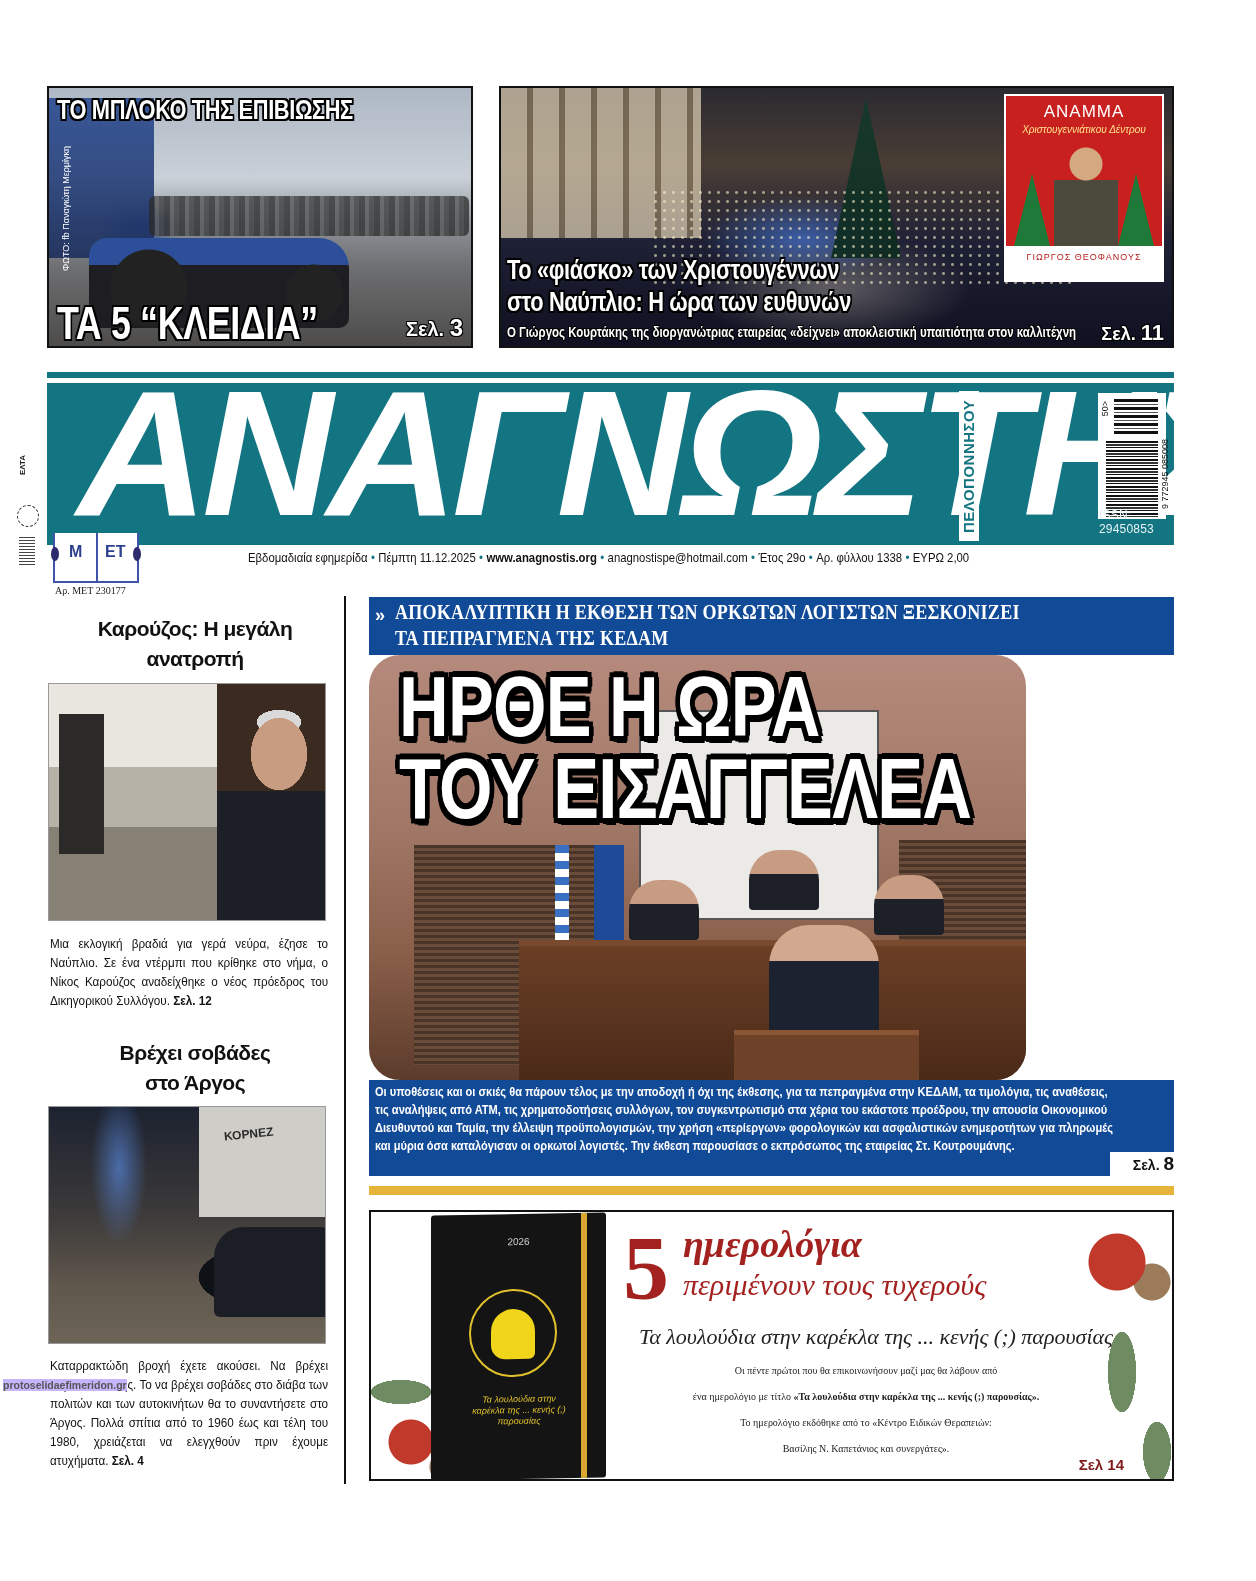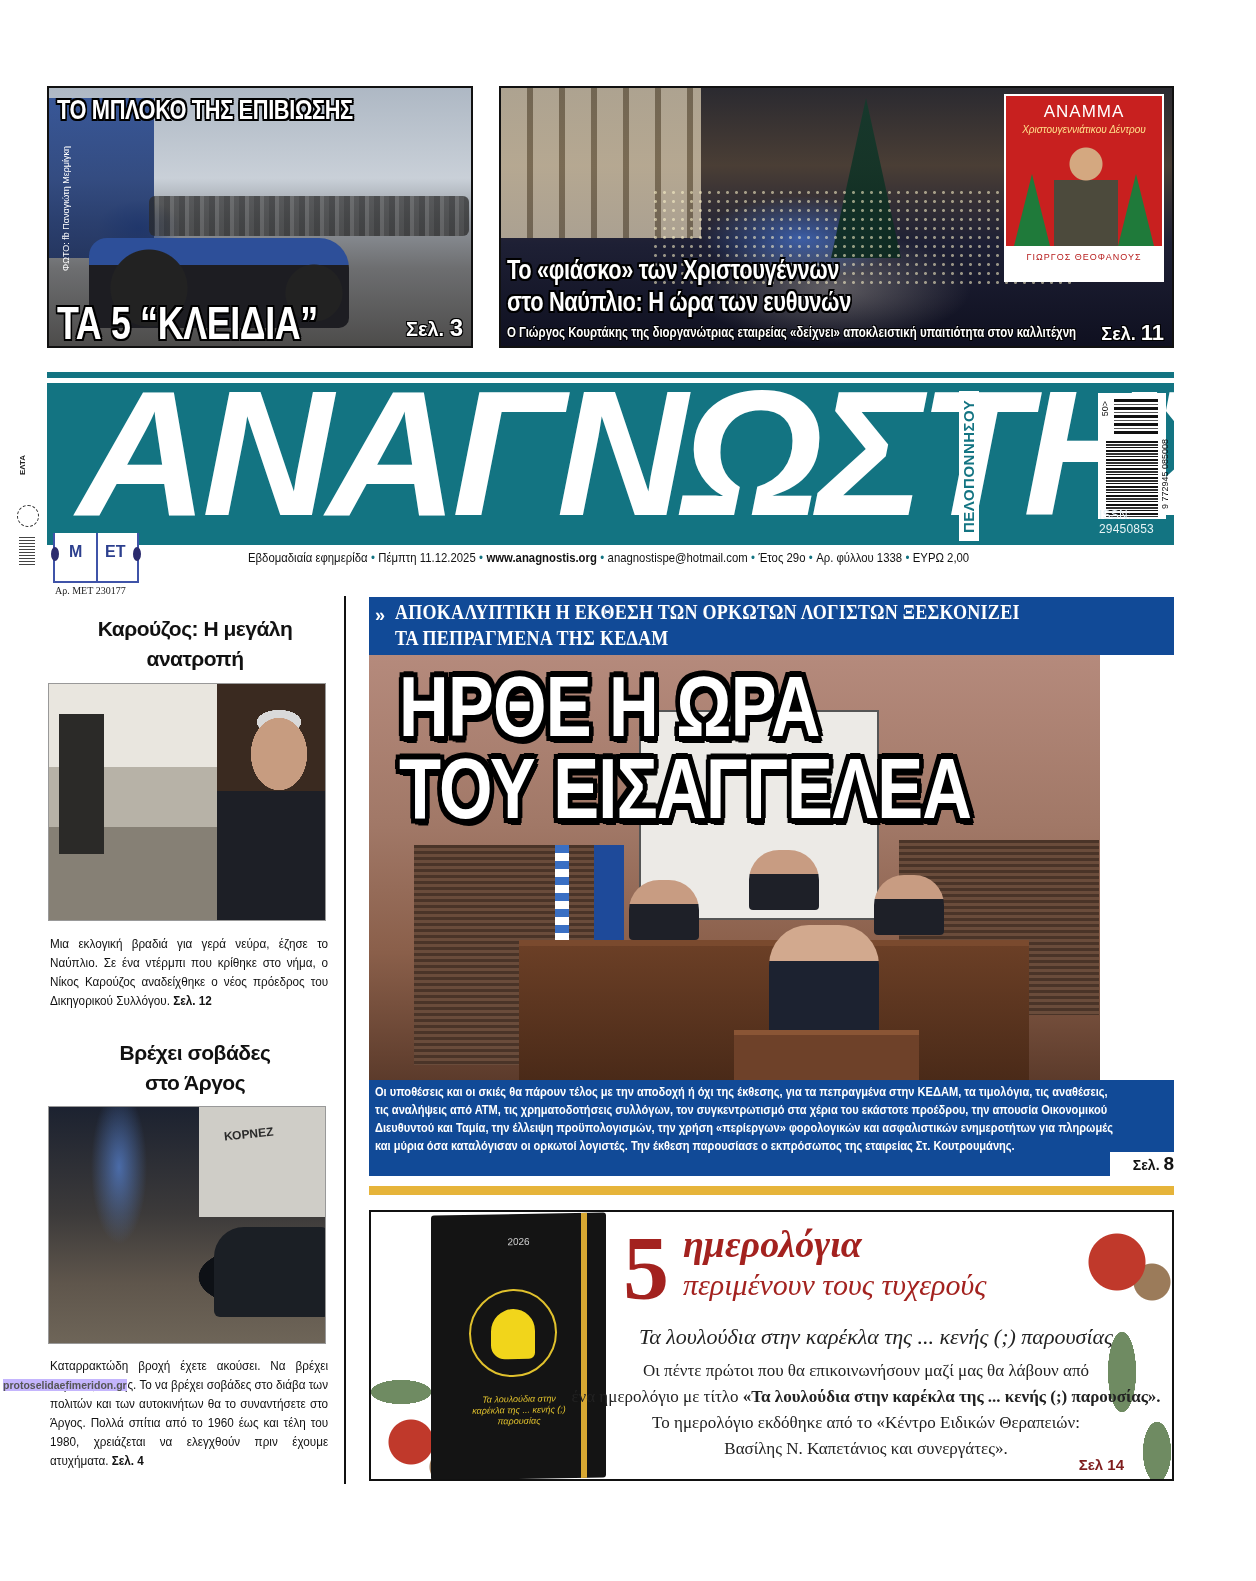--- a/index.html
+++ b/index.html
@@ -159,22 +159,22 @@
   .rain-photo .wall { position: absolute; left: 150px; top: 0; width: 128px; height: 110px; background: #cfcdc7; }
   .rain-photo .graffiti { position: absolute; left: 175px; top: 20px; font-size: 12px; color: #2a2a2a; font-weight: 700; transform: rotate(-6deg); }
   .rain-photo .car { position: absolute; left: 165px; top: 120px; width: 115px; height: 90px; background: #1b1f25; border-radius: 30px 8px 6px 6px; }
   .watermark { left: 3px; top: 1379px; font-size: 10.5px; font-weight: 700; color: #555; background: #c4b5fd; }
 
   
   .story-kicker { left: 369px; top: 597px; width: 805px; height: 58px; background: #114a97; color: #fff; }
   .story-kicker .raquo { position: absolute; left: 6px; top: 8px; font-size: 18px; font-weight: 700; }
   .story-kicker .k-text { position: absolute; left: 26px; top: 2px; font-size: 22px; line-height: 26px; font-weight: 700; white-space: nowrap;
     transform: scaleX(0.82); transform-origin: left top; font-family: "Liberation Serif", serif; letter-spacing: 0.3px; }
-  .story-photo { left: 369px; top: 655px; width: 731px; height: 425px; overflow: hidden;
-    background: linear-gradient(180deg, #b58a7c 0%, #a17867 40%, #8a5f4a 70%, #5c3b2b 100%); }
+  .story-photo { left: 369px; top: 655px; width: 657px; height: 425px; overflow: hidden;
+    background: linear-gradient(180deg, #b58a7c 0%, #a17867 40%, #8a5f4a 70%, #5c3b2b 100%); border-radius: 31px; }
   .story-photo .screen { position: absolute; left: 270px; top: 55px; width: 240px; height: 210px; background: #eceae6; border: 2px solid #555; }
   .story-photo .blind-l { position: absolute; left: 45px; top: 190px; width: 210px; height: 220px;
     background: repeating-linear-gradient(180deg, #4a3428 0 3px, #6a4c3b 3px 6px); }
   .story-photo .blind-r { position: absolute; left: 530px; top: 185px; width: 200px; height: 175px;
     background: repeating-linear-gradient(180deg, #4a3428 0 3px, #6a4c3b 3px 6px); }
   .story-photo .flag-gr { position: absolute; left: 186px; top: 190px; width: 14px; height: 170px; background: repeating-linear-gradient(180deg, #3a6fc3 0 8px, #fff 8px 16px); }
   .story-photo .flag-eu { position: absolute; left: 225px; top: 190px; width: 30px; height: 170px; background: #1e4a9a; }
   .story-photo .bench { position: absolute; left: 150px; top: 285px; width: 510px; height: 140px; background: linear-gradient(180deg, #6b3f26, #4a2a18); border-top: 6px solid #7a4a2e; }
   .story-photo .p1, .story-photo .p2, .story-photo .p3 { position: absolute; width: 70px; height: 60px; border-radius: 30px 30px 4px 4px; background: linear-gradient(180deg, #c89c82 0 40%, #1e2028 40% 100%); }
   .story-photo .p1 { left: 260px; top: 225px; } .story-photo .p2 { left: 380px; top: 195px; } .story-photo .p3 { left: 505px; top: 220px; }
@@ -207,21 +207,21 @@
   .ad .diary { position: absolute; left: 60px; top: 2px; width: 175px; height: 265px; background: #141414; transform: skewY(-1deg); border-radius: 3px; }
   .ad .diary .year { position: absolute; left: 0; width: 100%; top: 22px; text-align: center; font-size: 10px; color: #ccc; }
   .ad .diary .emblem { position: absolute; left: 38px; top: 75px; width: 88px; height: 88px; border-radius: 50%; border: 2px solid #e0c12d; }
   .ad .diary .head { position: absolute; left: 60px; top: 95px; width: 44px; height: 50px; background: #f1d51b; border-radius: 22px 22px 6px 14px; }
   .ad .diary .d-text { position: absolute; left: 38px; top: 180px; width: 100px; font-size: 9px; line-height: 11px; color: #e0c12d; font-style: italic; text-align: center; }
   .ad .diary .band { position: absolute; left: 150px; top: 0; width: 6px; height: 100%; background: #d8a832; }
   .ad .num { position: absolute; left: 252px; top: 10px; font-size: 92px; line-height: 92px; color: #a3221f; font-family: "Liberation Serif", serif; font-weight: 700; }
   .ad .h1 { position: absolute; left: 312px; top: 12px; font-size: 38px; line-height: 40px; color: #a3221f; font-family: "Liberation Serif", serif; font-weight: 700; font-style: italic; }
   .ad .h2 { position: absolute; left: 312px; top: 56px; font-size: 30px; line-height: 34px; color: #a3221f; font-family: "Liberation Serif", serif; font-style: italic; }
   .ad .h3 { position: absolute; left: 240px; width: 530px; top: 112px; text-align: center; font-size: 22px; color: #222; font-family: "Liberation Serif", serif; font-style: italic; }
-  .ad .body { position: absolute; left: 195px; width: 600px; top: 146px; text-align: center; font-size: 17px; line-height: 26px; color: #222; font-family: "Liberation Serif", serif; }
+  .ad .body { position: absolute; left: 195px; width: 600px; top: 146px; text-align: center; font-size: 10px; line-height: 26px; color: #222; font-family: "Liberation Serif", serif; }
   .ad .body b { font-weight: 700; }
   .ad .page { position: absolute; right: 48px; bottom: 6px; font-size: 15px; font-weight: 700; color: #7f1d1d; }
 </style>
 </head>
 <body>
 
 <div class="abs teaser-left">
   <div class="truck"></div>
   <div class="crowd"></div>
   <div class="tractor"></div>

